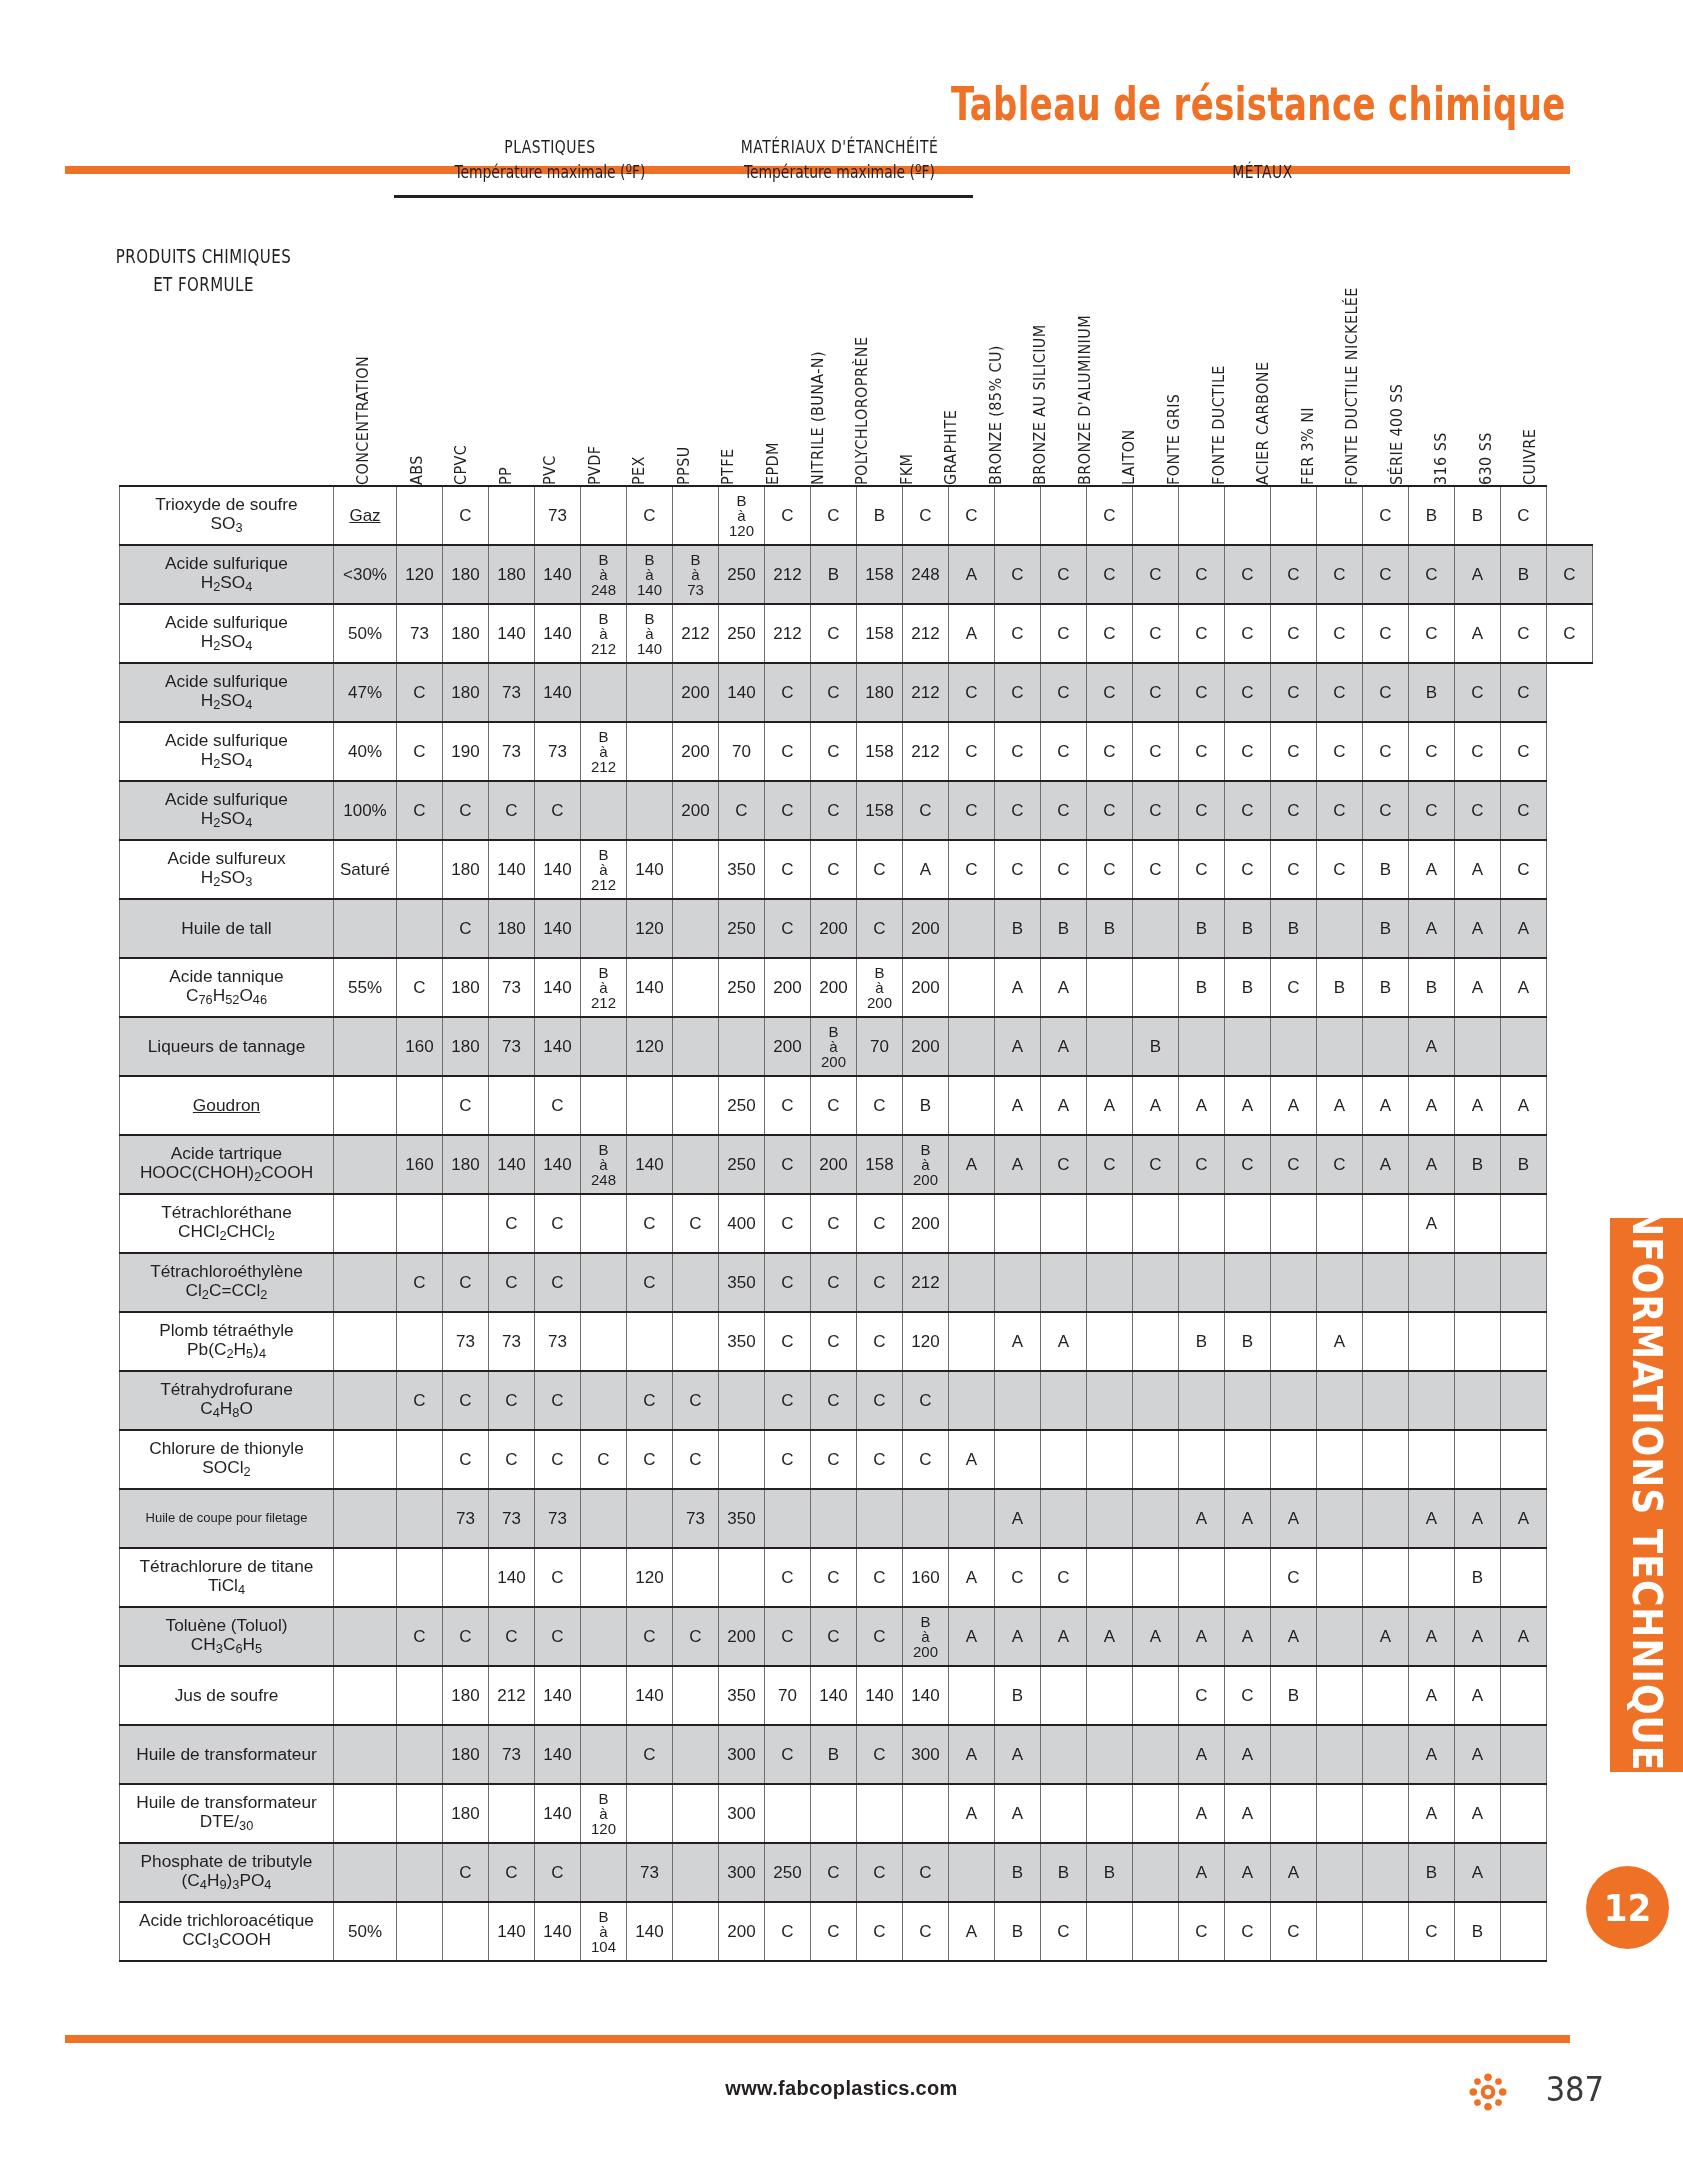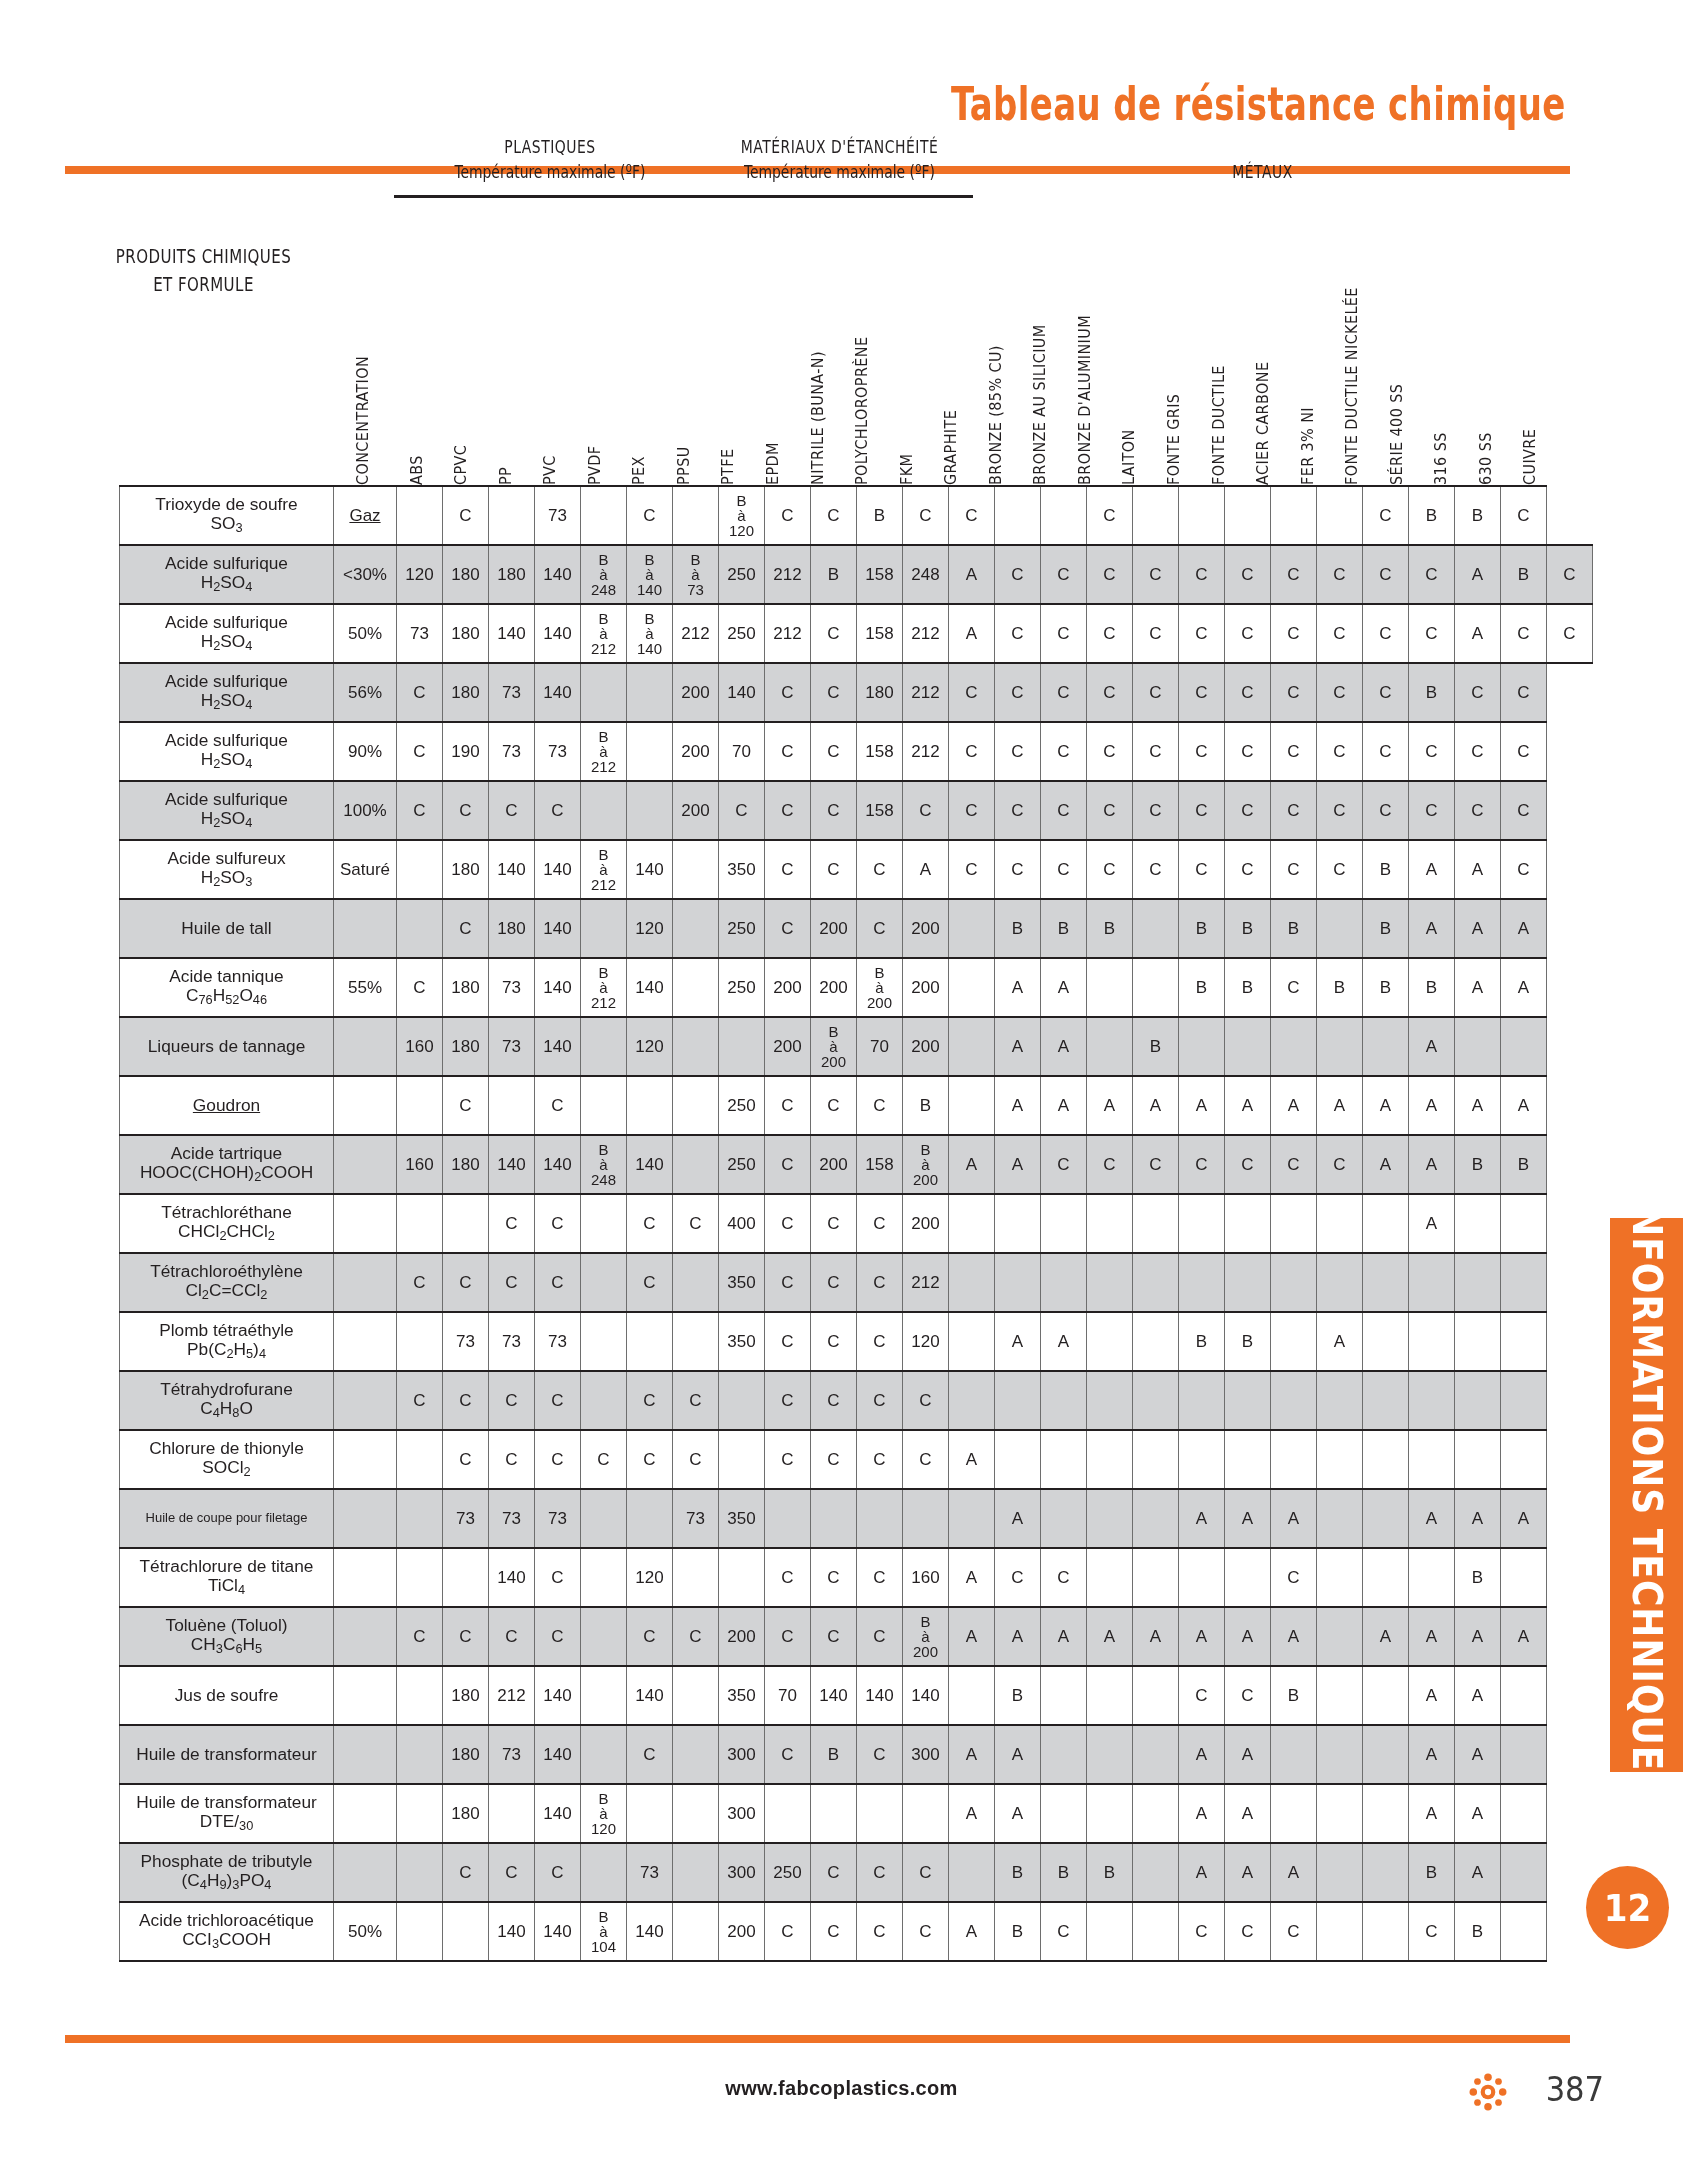--- a/index.html
+++ b/index.html
@@ -293,21 +293,21 @@
           <td style="width: 45px;">C</td>
           <td style="width: 45px;">C</td>
           <td style="width: 45px;">C</td>
           <td style="width: 45px;">C</td>
           <td style="width: 45px;">A</td>
           <td style="width: 45px;">C</td>
           <td style="width: 45px;">C</td>
         </tr>
         <tr class="alt">
           <td class="name" style="width: 213px;">Acide sulfurique<br><span style="white-space:nowrap">H<sub>2</sub>SO<sub>4</sub></span></td>
-          <td style="width: 62px;">56%</td>
+          <td style="width: 62px;">47%</td>
           <td style="width: 45px;">C</td>
           <td style="width: 45px;">180</td>
           <td style="width: 45px;">73</td>
           <td style="width: 45px;">140</td>
           <td style="width: 45px;"></td>
           <td style="width: 45px;"></td>
           <td style="width: 45px;">200</td>
           <td style="width: 45px;">140</td>
           <td style="width: 45px;">C</td>
           <td style="width: 45px;">C</td>
@@ -322,21 +322,21 @@
           <td style="width: 45px;">C</td>
           <td style="width: 45px;">C</td>
           <td style="width: 45px;">C</td>
           <td style="width: 45px;">C</td>
           <td style="width: 45px;">B</td>
           <td style="width: 45px;">C</td>
           <td style="width: 45px;">C</td>
         </tr>
         <tr>
           <td class="name" style="width: 213px;">Acide sulfurique<br><span style="white-space:nowrap">H<sub>2</sub>SO<sub>4</sub></span></td>
-          <td style="width: 62px;">90%</td>
+          <td style="width: 62px;">40%</td>
           <td style="width: 45px;">C</td>
           <td style="width: 45px;">190</td>
           <td style="width: 45px;">73</td>
           <td style="width: 45px;">73</td>
           <td style="width: 45px;">
             <span class="stack">B</span>
             <span class="stack">à</span>
             <span class="stack">212</span>
           </td>
           <td style="width: 45px;"></td>

